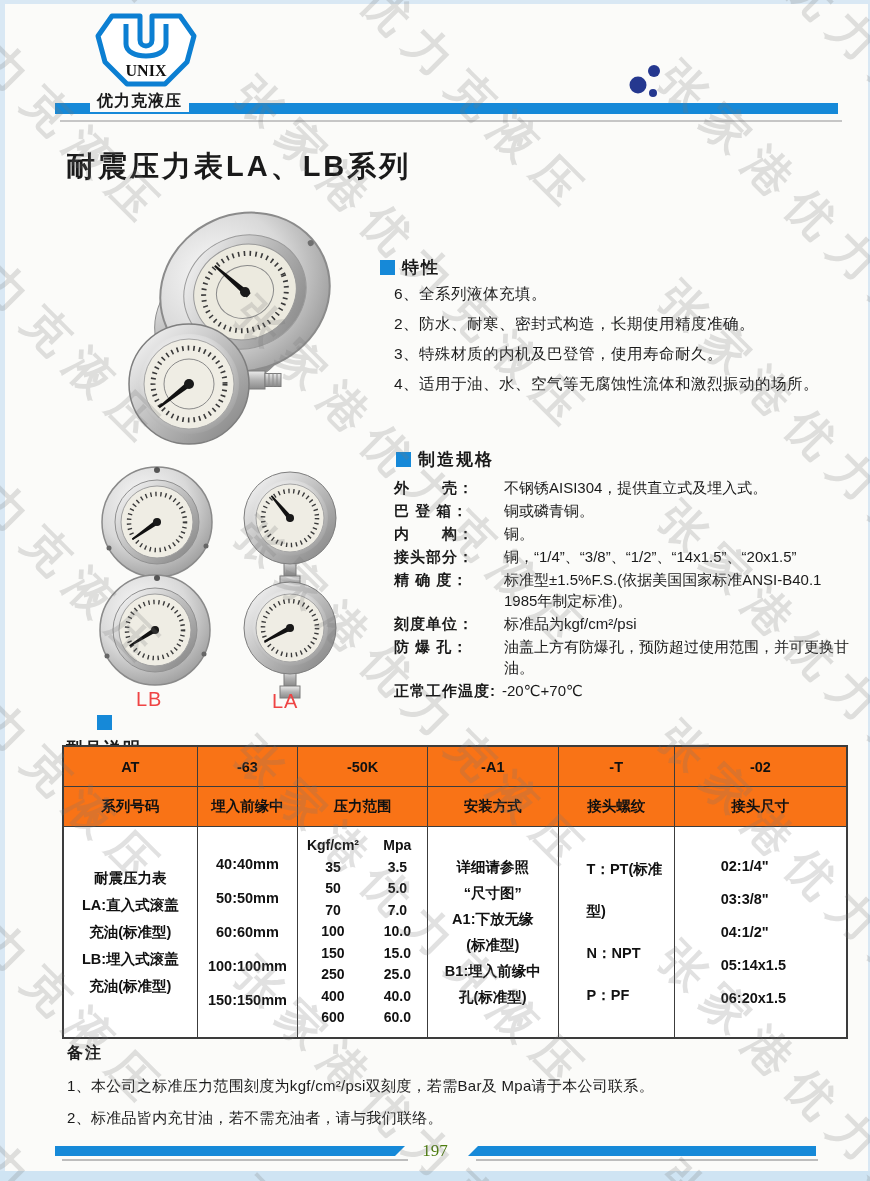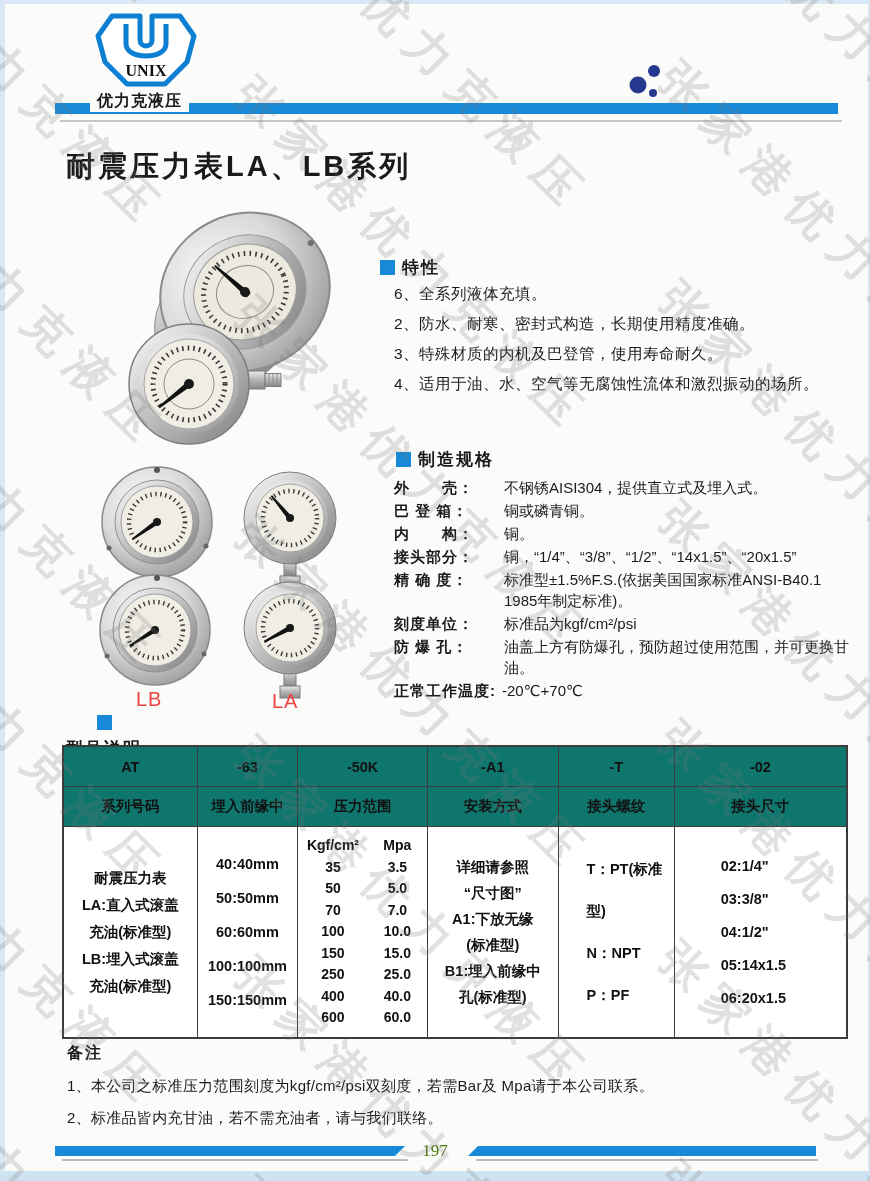--- a/index.html
+++ b/index.html
@@ -69,21 +69,21 @@
   .spec-row .lab { width:110px; flex:0 0 auto; font-size:15px; font-weight:bold; line-height:21px; letter-spacing:1px; }
   .spec-row .val { flex:1; font-size:15px; line-height:21px; font-weight:500; }
   .spec-row.wide .lab { width:auto; margin-right:6px; }
 
   
   .mtable {
     position:absolute; left:62px; top:745px; width:786px; z-index:2;
     border:2px solid #3c3c3c; background:#fff;
   }
   .trow { display:grid; grid-template-columns:17.1% 12.85% 16.6% 16.7% 14.85% 1fr; }
-  .trow.head { background:#0f766e; }
+  .trow.head { background:#f97316; }
   .tcell {
     border-right:1px solid #3c3c3c; display:flex; align-items:center; justify-content:center;
     font-weight:bold; font-size:14.5px; color:#111;
   }
   .tcell:last-child { border-right:none; }
   .trow.head .tcell { height:40px; border-bottom:1px solid #3c3c3c; }
   .trow.body .tcell { height:210px; align-items:center; }
   .stack { display:flex; flex-direction:column; width:100%; }
   .stack.center span { text-align:center; }
   .col-series span { line-height:27px; font-size:14.5px; }

